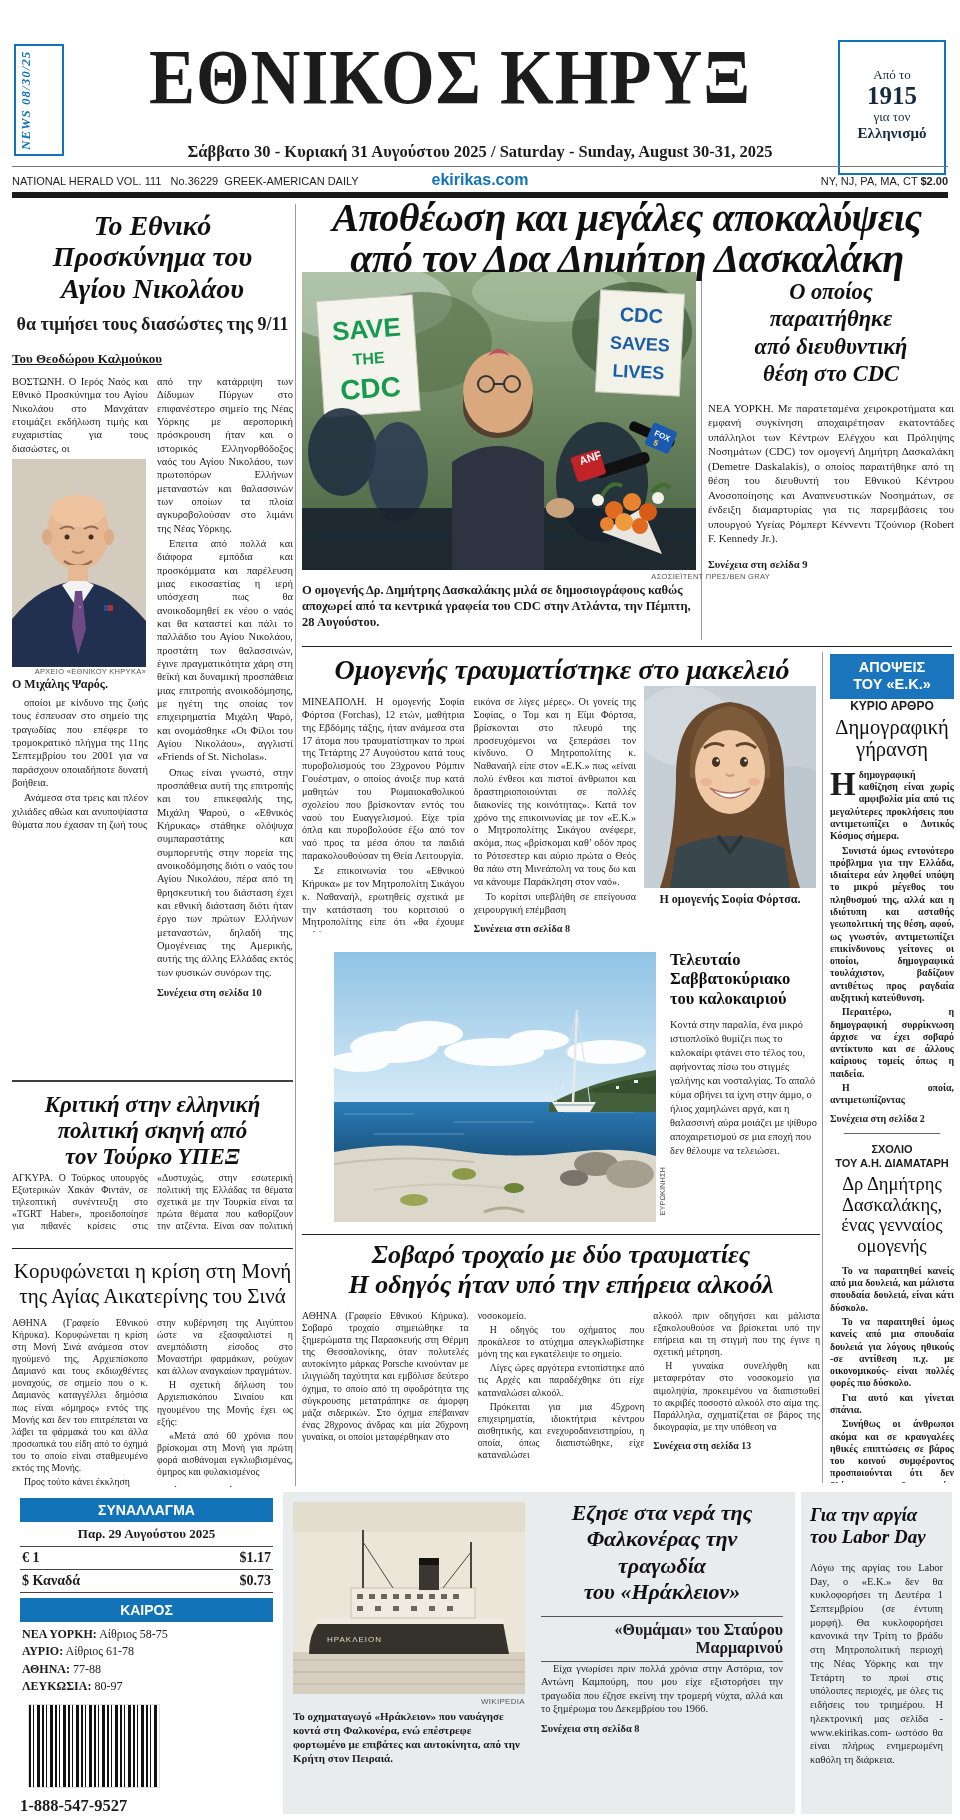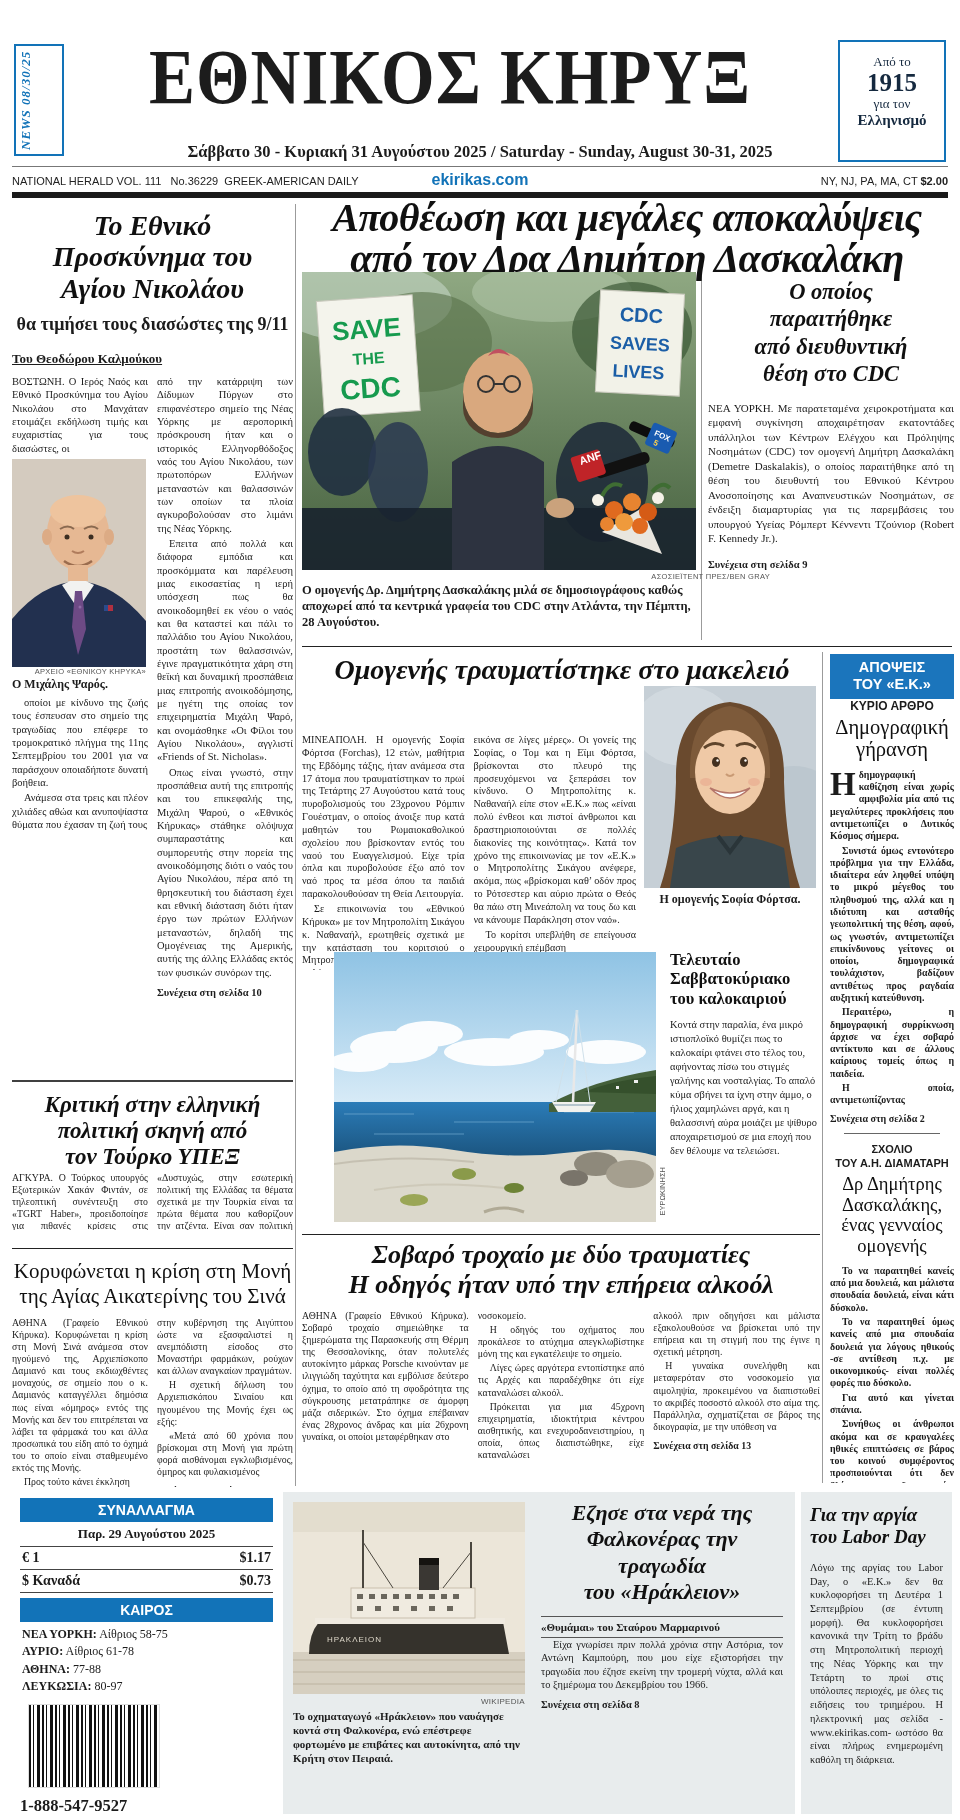--- a/index.html
+++ b/index.html
@@ -42,21 +42,21 @@
 <body>
 
 <div class="page">
 
   <div class="abs news-badge" style="left:14px;top:44px;width:42px;height:104px;padding:2px;">NEWS 08/30/25</div>
 
   <div class="abs c" style="left:80px;right:140px;top:38px;">
     <div class="mast-title">ΕΘΝΙΚΟΣ ΚΗΡΥΞ</div>
   </div>
 
-  <div class="abs since-box" style="right:14px;top:40px;width:104px;height:106px;padding-top:12px;">
+  <div class="abs since-box" style="right:14px;top:40px;width:104px;height:106px;padding-top:25px;">
     <div style="font-size:13px;">Από το</div>
     <div class="b" style="font-size:25px;line-height:1.05;">1915</div>
     <div style="font-size:13px;">για τον</div>
     <div class="b" style="font-size:15px;">Ελληνισμό</div>
   </div>
 
   <div class="abs c b" style="left:0;right:0;top:142px;font-size:16.5px;">Σάββατο 30 - Κυριακή 31 Αυγούστου 2025 / Saturday - Sunday, August 30-31, 2025</div>
 
   <div class="abs" style="left:12px;right:12px;top:166px;height:1px;background:#777;"></div>
 
@@ -247,21 +247,21 @@
       <div>παραιτήθηκε</div>
       <div>από διευθυντική</div>
       <div>θέση στο CDC</div>
     </div>
     <p class="noind jt" style="margin-top:13px;font-size:11px;line-height:1.32;">ΝΕΑ ΥΟΡΚΗ. Με παρατεταμένα χειροκροτήματα και εμφανή συγκίνηση αποχαιρέτησαν εκατοντάδες υπάλληλοι των Κέντρων Ελέγχου και Πρόληψης Νοσημάτων (CDC) τον ομογενή Δημήτρη Δασκαλάκη (Demetre Daskalakis), ο οποίος παραιτήθηκε από τη θέση του διευθυντή του Εθνικού Κέντρου Ανοσοποίησης και Αναπνευστικών Νοσημάτων, σε ένδειξη διαμαρτυρίας για τις παρεμβάσεις του υπουργού Υγείας Ρόμπερτ Κέννεντι Τζούνιορ (Robert F. Kennedy Jr.).</p>
     <p class="cont" style="margin-top:13px;">Συνέχεια στη σελίδα 9</p>
   </div>
 
   <div class="abs hl c" style="left:302px;top:654px;width:520px;font-size:28px;"><span>Ομογενής τραυματίστηκε στο μακελειό</span></div>
 
-  <div class="abs cols" style="left:302px;top:696px;width:334px;height:236px;font-size:10.2px;line-height:1.26;text-align:justify;margin-top:38px;">
+  <div class="abs cols" style="left:302px;top:696px;width:334px;height:236px;font-size:10.2px;line-height:1.26;text-align:justify;">
     <div class="col">
       <p class="noind">ΜΙΝΕΑΠΟΛΗ. Η ομογενής Σοφία Φόρτσα (Forchas), 12 ετών, μαθήτρια της Εβδόμης τάξης, ήταν ανάμεσα στα 17 άτομα που τραυματίστηκαν το πρωί της Τετάρτης 27 Αυγούστου κατά τους πυροβολισμούς του 23χρονου Ρόμπιν Γουέστμαν, ο οποίος άνοιξε πυρ κατά μαθητών του Ρωμαιοκαθολικού σχολείου που βρίσκονταν εντός του ναού του Ευαγγελισμού. Είχε τρία όπλα και πυροβολούσε έξω από τον ναό προς τα μέσα όπου τα παιδιά παρακολουθούσαν τη Θεία Λειτουργία.</p>
       <p>Σε επικοινωνία του «Εθνικού Κήρυκα» με τον Μητροπολίτη Σικάγου κ. Ναθαναήλ, ερωτηθείς σχετικά με την κατάσταση του κοριτσιού ο Μητροπολίτης είπε ότι «θα έχουμε καλύτερη</p>
     </div>
     <div class="col">
       <p class="noind">εικόνα σε λίγες μέρες». Οι γονείς της Σοφίας, ο Τομ και η Εϊμι Φόρτσα, βρίσκονται στο πλευρό της προσευχόμενοι να ξεπεράσει τον κίνδυνο. Ο Μητροπολίτης κ. Ναθαναήλ είπε στον «Ε.Κ.» πως «είναι πολύ ένθεοι και πιστοί άνθρωποι και δραστηριοποιούνται σε πολλές διακονίες της κοινότητας». Κατά τον χρόνο της επικοινωνίας με τον «Ε.Κ.» ο Μητροπολίτης Σικάγου ανέφερε, ακόμα, πως «βρίσκομαι καθ’ οδόν προς το Ρότσεστερ και αύριο πρώτα ο Θεός θα πάω στη Μινεάπολη να τους δω και να κάνουμε Παράκληση στον ναό».</p>
       <p>Το κορίτσι υπεβλήθη σε επείγουσα χειρουργική επέμβαση</p>
       <p class="cont" style="font-size:10.2px;">Συνέχεια στη σελίδα 8</p>
     </div>
   </div>
@@ -483,21 +483,21 @@
       </svg>
       <div class="credit" style="width:232px;margin-top:3px;font-size:8px;">WIKIPEDIA</div>
       <figcaption class="caption" style="width:232px;margin-top:3px;font-size:11px;">Το οχηματαγωγό «Ηράκλειον» που ναυάγησε κοντά στη Φαλκονέρα, ενώ επέστρεφε φορτωμένο με επιβάτες και αυτοκίνητα, από την Κρήτη στον Πειραιά.</figcaption>
     </figure>
     <div class="abs" style="left:258px;top:8px;width:242px;height:306px;overflow:hidden;">
       <div class="hl c ital" style="font-size:22px;line-height:1.2;">
         <div>Εζησε στα νερά της</div>
         <div>Φαλκονέρας την τραγωδία</div>
         <div>του «Ηράκλειον»</div>
       </div>
-      <div class="b" style="margin-top:10px;padding:4px 0;border-top:1px solid #555;border-bottom:1px solid #555;font-size:11px;">«Θυμάμαι» του Σταύρου Μαρμαρινού</div>
+      <div class="b" style="margin-top:10px;padding:4px 0;border-top:1px solid #555;border-bottom:1px solid #555;font-size:16px;text-align:right;">«Θυμάμαι» του Σταύρου Μαρμαρινού</div>
       <p class="jt" style="font-size:10.4px;line-height:1.3;">Είχα γνωρίσει πριν πολλά χρόνια στην Αστόρια, τον Αντώνη Καμπούρη, που μου είχε εξιστορήσει την τραγωδία που έζησε εκείνη την τρομερή νύχτα, αλλά και το ξημέρωμα του Δεκεμβρίου του 1966.</p>
       <p class="cont" style="font-size:10.4px;">Συνέχεια στη σελίδα 8</p>
     </div>
   </section>
 
   <aside class="abs panel" style="left:801px;top:1492px;width:151px;height:322px;padding:0;">
     <div style="padding:12px 9px 0 9px;">
       <div class="hl ital" style="font-size:19px;line-height:1.18;">
         <div>Για την αργία</div>
         <div>του Labor Day</div>

